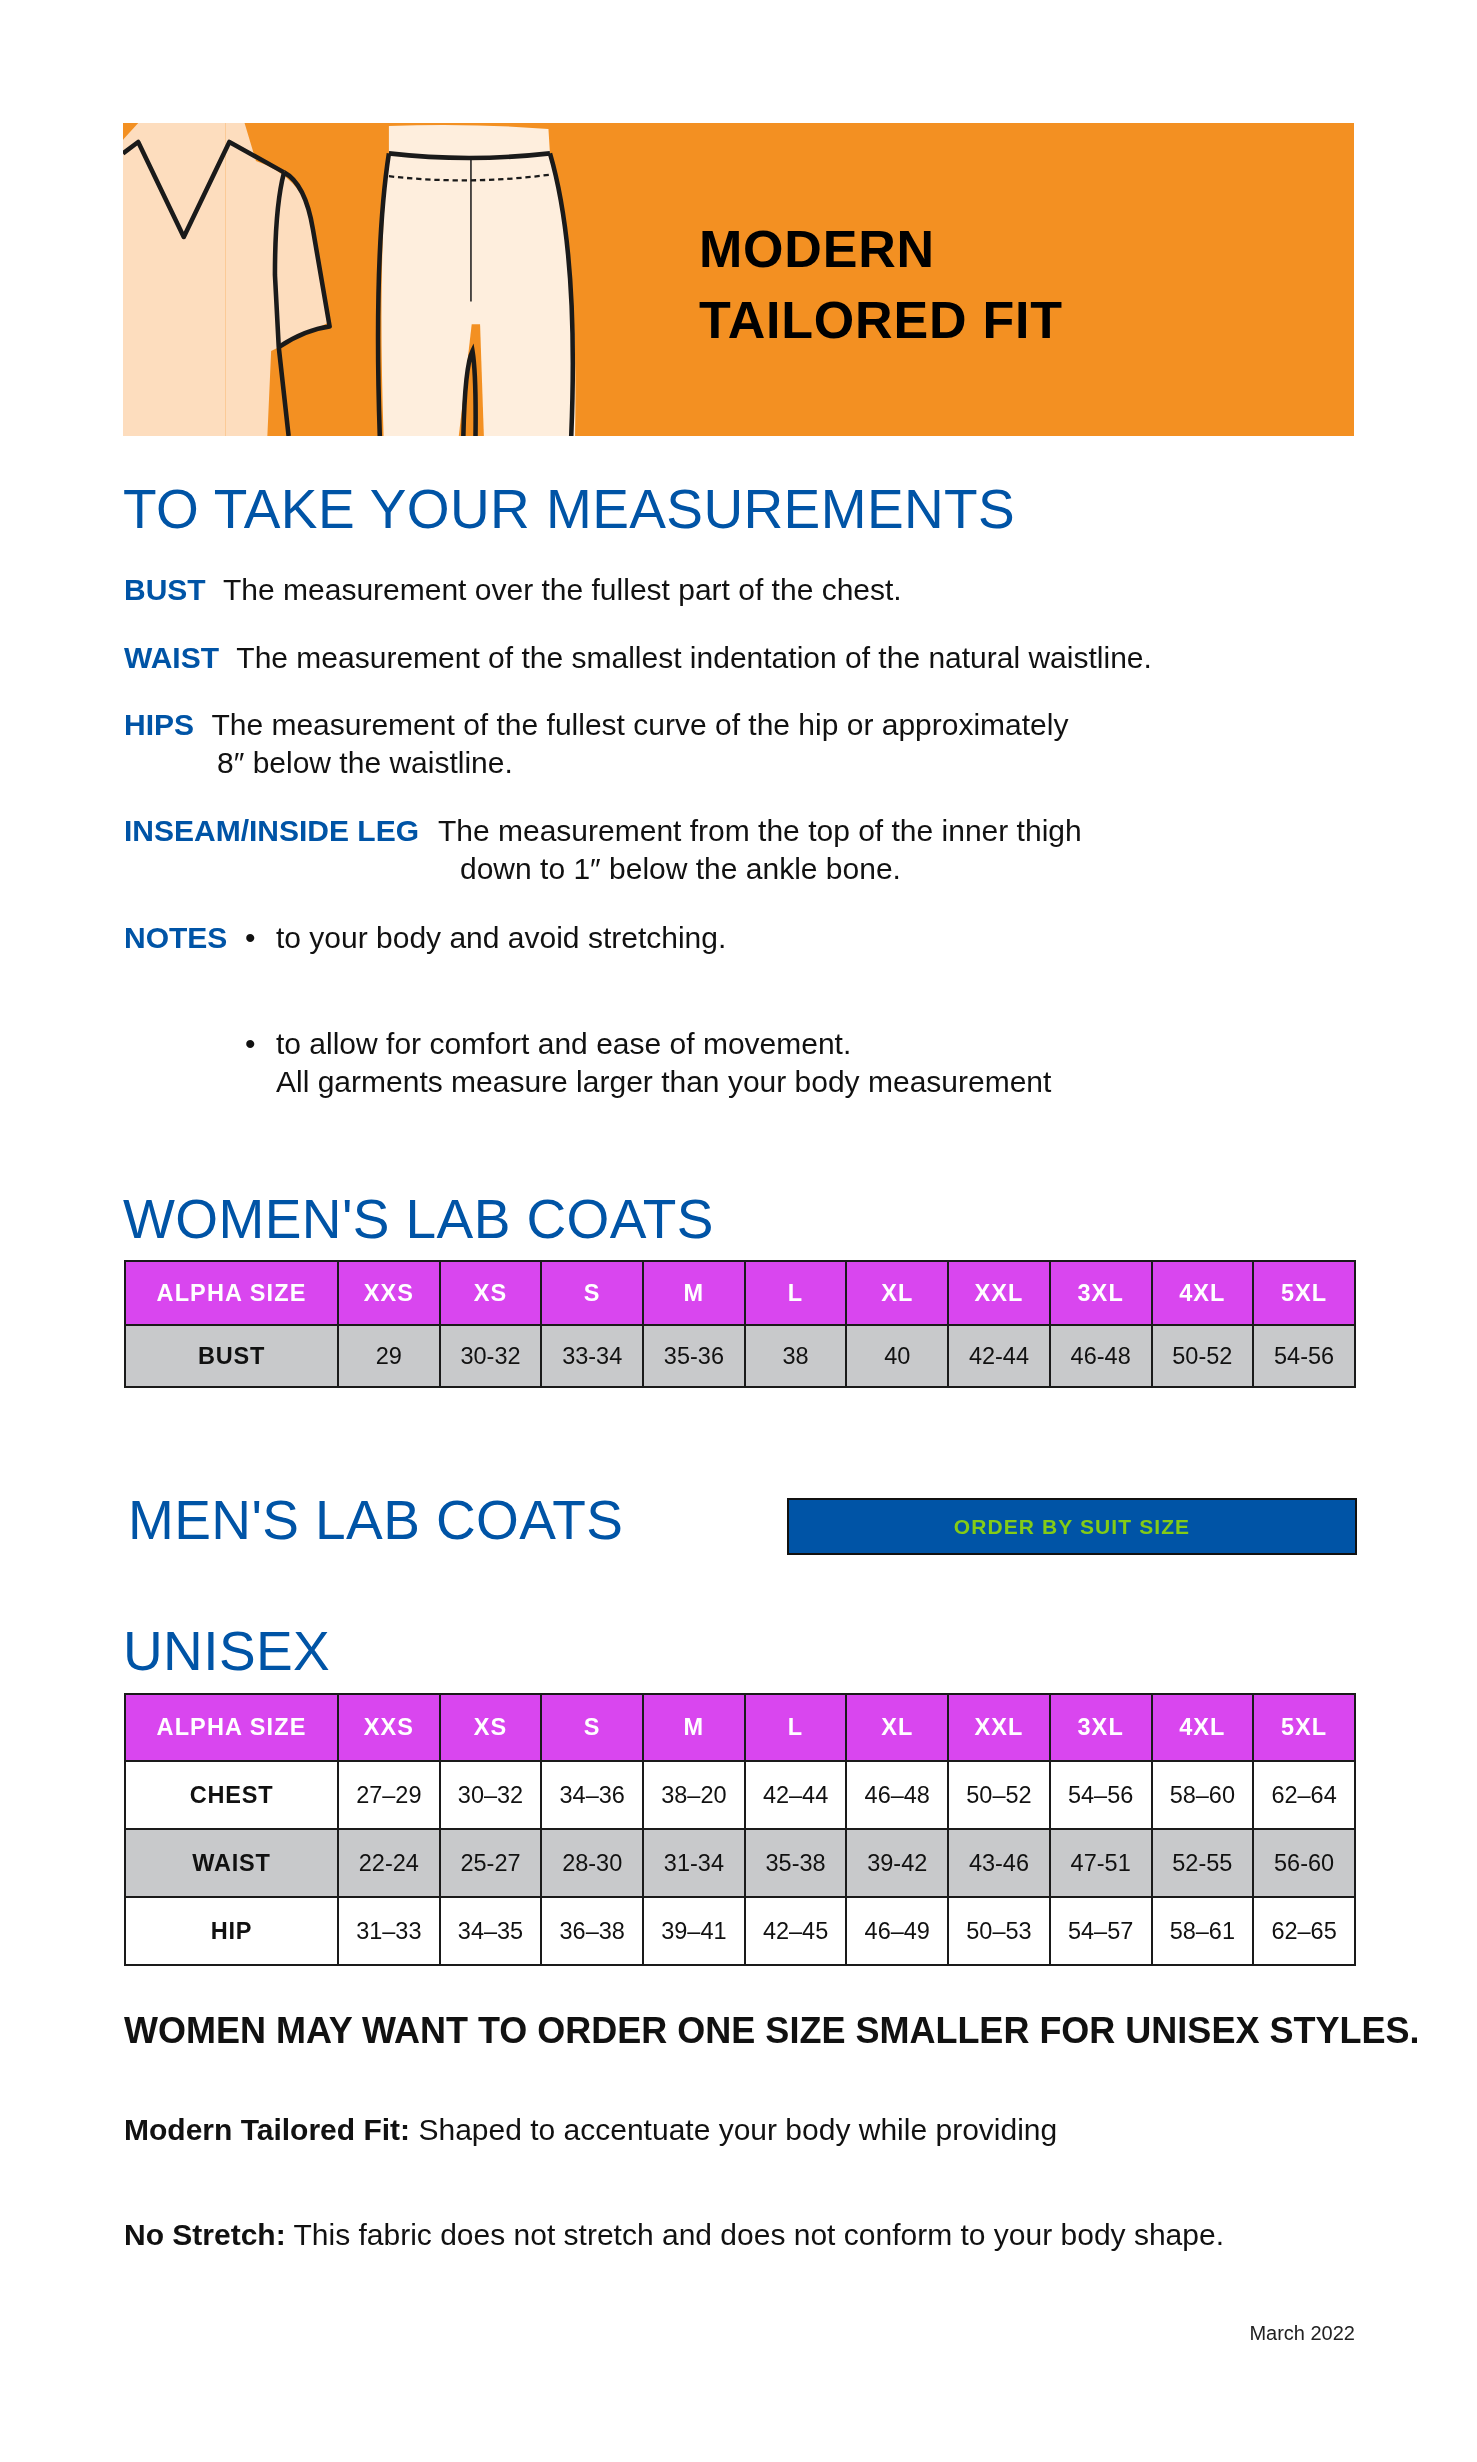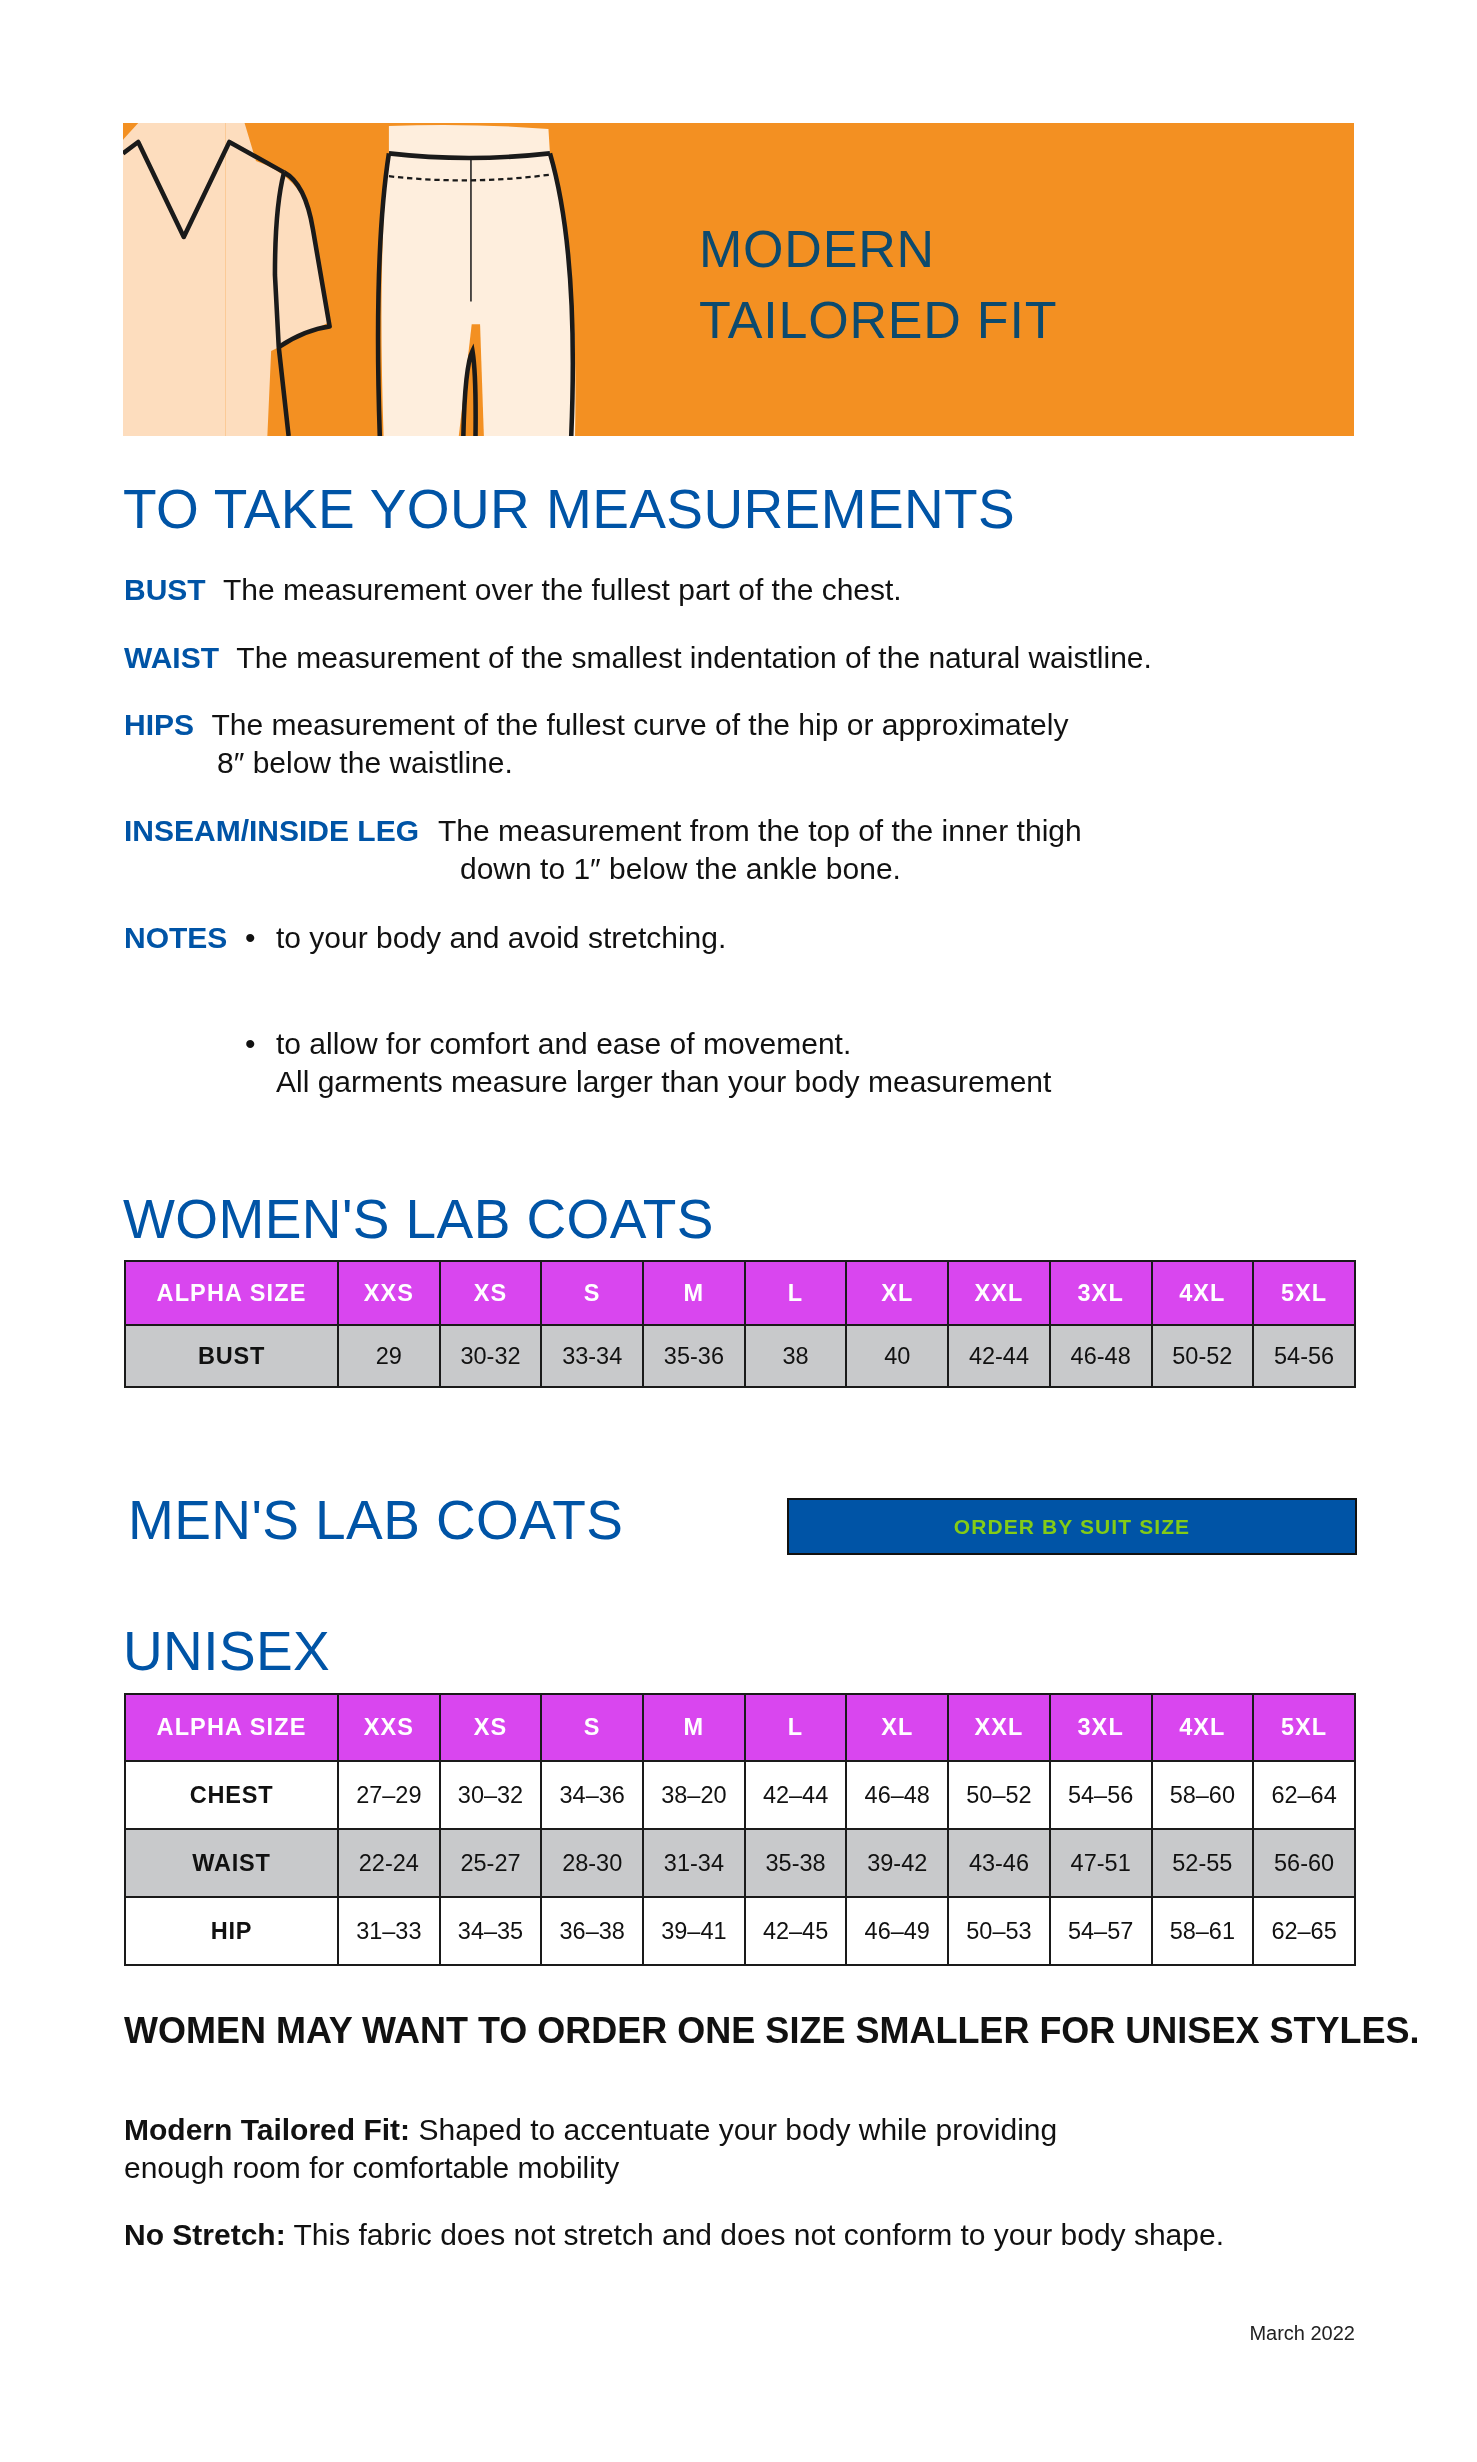--- a/index.html
+++ b/index.html
@@ -1,21 +1,21 @@
 <!DOCTYPE html>
 <html style="font-size:12px"><head>
 <meta charset="utf-8">
 <style>
   html, body { margin:0; padding:0; background:#ffffff; }
   body { width:1478px; height:2462px; position:relative; overflow:hidden;
          font-family:"Liberation Sans", "DejaVu Sans", sans-serif; color:#111; }
   .abs { position:absolute; }
   .banner { left:123px; top:123px; width:1231px; height:313px; background:#F39022; overflow:hidden; }
   .banner svg { position:absolute; left:0; top:0; }
-  .banner-title { position:absolute; left:576px; top:91px; color:#0c4a6e; font-weight:normal;
+  .banner-title { position:absolute; left:576px; top:91px; color:#000000; font-weight:bold;
                   font-size:52px; line-height:71px; letter-spacing:0.8px; }
   .h-section { font-size:55px; font-weight:normal; color:#0054A6; letter-spacing:0.4px; margin:0; white-space:nowrap; }
   .mrow { position:absolute; left:124px; font-size:30px; line-height:38px; white-space:nowrap; }
   .mlabel { font-weight:bold; color:#0054A6; }
   .mtext { color:#111; }
   table.size { position:absolute; left:124px; width:1232px; border-collapse:collapse;
                table-layout:fixed; font-size:23.5px; }
   table.size td { border:2.3px solid #1a1a1a; text-align:center; padding:0; }
   table.size tr.hdr td { background:#d946ef; color:#fff; font-weight:bold; letter-spacing:1.1px; }
   table.size tr.gray td { background:#C8C9CB; }
@@ -220,21 +220,20 @@
     <td>58–61</td>
     <td>62–65</td>
   </tr>
 </tbody>
   </table>
 
 <div class="foot note-bold" style="top:2012px; font-size:36px;">WOMEN MAY WANT TO ORDER ONE SIZE SMALLER FOR UNISEX STYLES.</div>
 
 <div class="foot" style="top:2111px;">
   <div><span class="note-bold">Modern Tailored Fit:</span><span> Shaped to accentuate your body while providing</span></div>
-  <div>enough room for comfortable mobility</div>
 </div>
 
 <div class="foot" style="top:2216px;">
   <span class="note-bold">No Stretch:</span><span> This fabric does not stretch and does not conform to your body shape.</span>
 </div>
 
 <div class="date">March 2022</div>
 
 
 </body></html>

